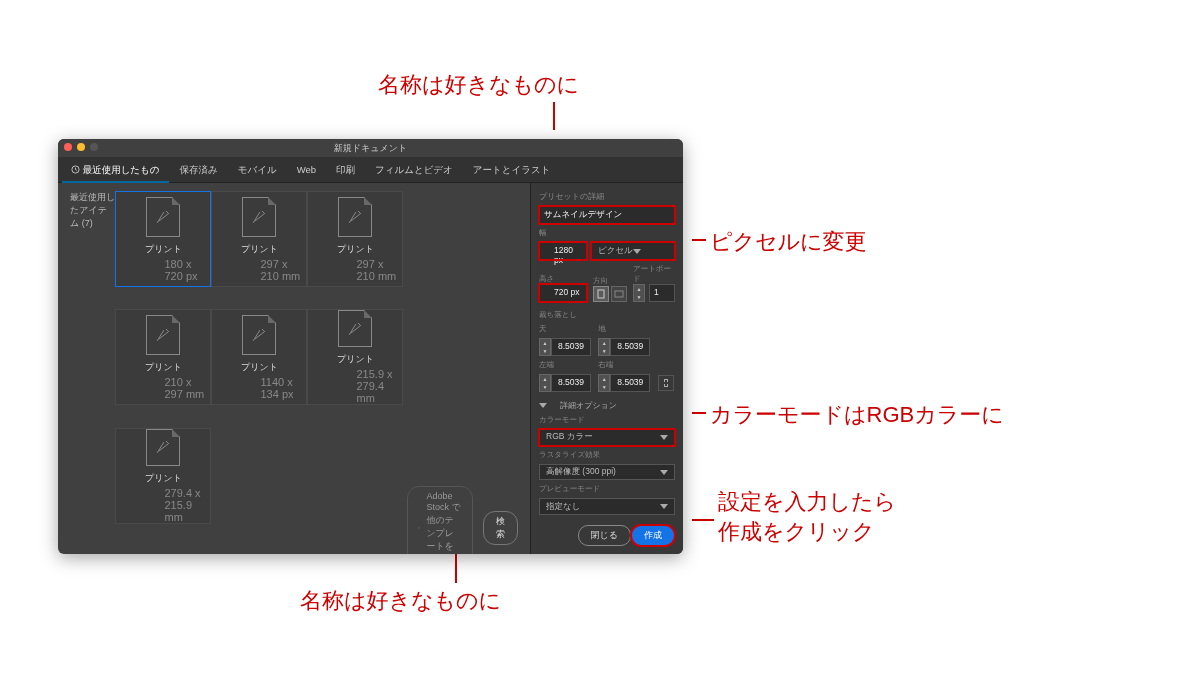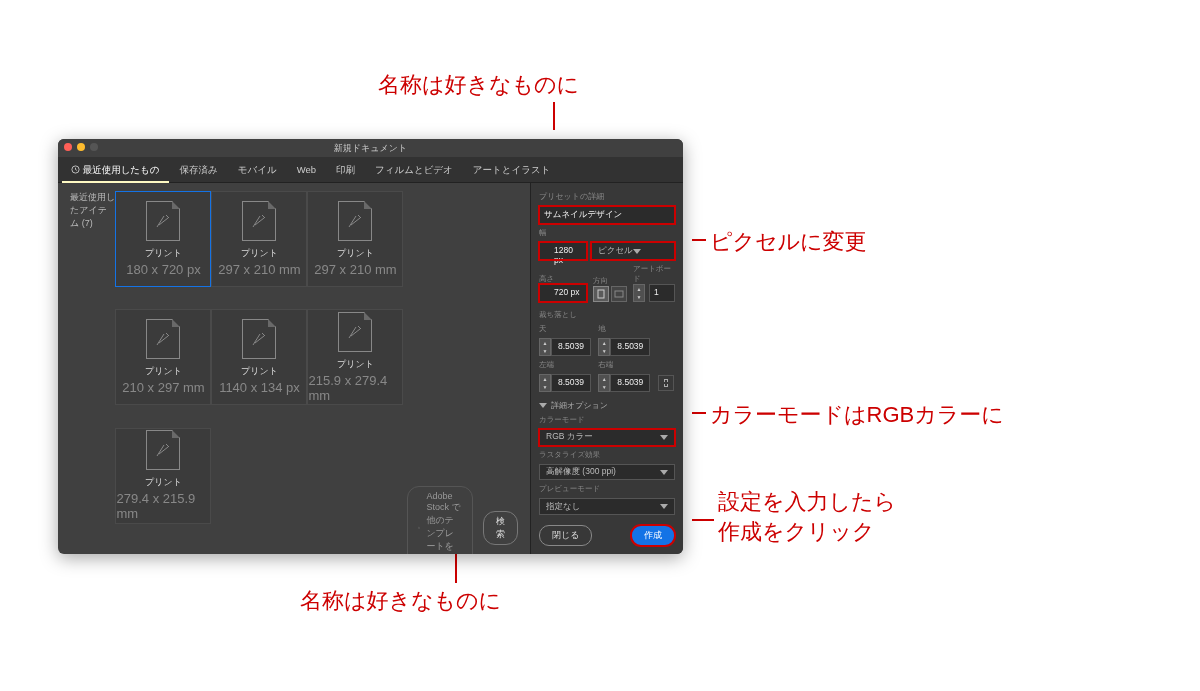--- a/index.html
+++ b/index.html
@@ -9,37 +9,37 @@
   .ann-line { position: absolute; background: #c00; }
 
   
   .win { position: absolute; left: 58px; top: 139px; width: 625px; height: 415px; background: #404040; border-radius: 6px; box-shadow: 0 4px 18px rgba(0,0,0,.35); color: #e6e6e6; font-size: 10px; overflow: hidden; }
   .titlebar { height: 18px; background: #404040; text-align: center; line-height: 18px; font-size: 9px; color: #ccc; position: relative; }
   .trafficlights { position: absolute; left: 6px; top: 4px; display: flex; gap: 5px; }
   .dot { width: 8px; height: 8px; border-radius: 50%; }
   .d-red { background: #ff5f57; } .d-yel { background: #febc2e; } .d-grn { background: #555; }
   .tabs { height: 26px; display: flex; align-items: center; padding: 0 4px; gap: 2px; background: #323232; border-bottom: 1px solid #222; }
   .tab { padding: 0 9px; height: 26px; line-height: 26px; font-size: 9.5px; color: #ccc; cursor: pointer; }
-  .tab.active { border-bottom: 2px solid #fef9c3; color: #fff; }
+  .tab.active { border-bottom: 2px solid #0369a1; color: #fff; }
   .tab svg { vertical-align: -1px; }
 
   .body { display: flex; height: calc(100% - 44px); }
 
   
   .left { flex: 1 1 auto; padding: 8px 12px 8px 12px; display: flex; flex-direction: row; }
   .left h4 { font-size: 9px; color: #bbb; font-weight: normal; margin-bottom: 8px; }
   .grid { display: flex; flex-wrap: wrap; }
   .preset { width: 96px; height: 96px; background: #3b3b3b; border: 1px solid #4a4a4a; display: flex; flex-direction: column; align-items: center; justify-content: center; cursor: pointer; }
   .preset.selected { border: 1.5px solid #1473e6; }
   .preset .pic { width: 34px; height: 40px; border: 1px solid #888; display: flex; align-items: center; justify-content: center; margin-bottom: 6px; position: relative; }
   .preset .corner { position: absolute; right: -1px; top: -1px; width: 0; height: 0; border-left: 8px solid transparent; border-top: 8px solid #3b3b3b; }
   .preset .corner::after { content: ""; position: absolute; right: 0; top: -8px; width: 0; height: 0; border-left: 8px solid #888; border-top: 8px solid transparent; opacity:.6; }
   .preset .pic svg { stroke: #888; }
   .preset .pname { font-size: 9px; color: #ddd; }
-  .preset .psize { font-size: 13px; color: #888; margin-top: 2px; }
+  .preset .psize { font-size: 11px; color: #888; margin-top: 2px; margin-left: 48px; }
 
   .searchbar { margin-top: auto; height: 36px; display: flex; align-items: center; justify-content: center; gap: 10px; color: #999; }
   .searchbar .sinput { display: flex; align-items: center; gap: 6px; font-size: 9px; border: 1px solid #555; padding: 4px 10px; border-radius: 12px; }
   .searchbar .sbtn { border: 1px solid #777; border-radius: 12px; padding: 3px 12px; font-size: 9px; color: #ddd; cursor: pointer; }
 
   
   .right { width: 172px; background: #383838; border-left: 1px solid #222; padding: 6px 8px 8px 8px; display: flex; flex-direction: column; gap: 4px; font-size: 8.5px; color: #bbb; }
   .sect-title { font-size: 8px; color: #888; margin-top: 2px; }
   .field { display: flex; align-items: center; gap: 4px; }
   .input { background: #2b2b2b; border: 1px solid #555; color: #eee; padding: 2px 4px; font-size: 8.5px; height: 18px; }
@@ -49,23 +49,23 @@
   .stepper span { flex: 1; display: flex; align-items: center; justify-content: center; font-size: 5px; color: #ccc; cursor: pointer; }
   .unit-sel { flex: 1; display: flex; align-items: center; padding: 0 6px; background: #2b2b2b; border: 1px solid #555; height: 18px; cursor: pointer; }
   .lbl-sm { font-size: 7.5px; color: #888; }
   .flexrow { display: flex; gap: 6px; align-items: flex-end; }
   .orient { display: flex; gap: 2px; }
   .orient .ob { width: 16px; height: 16px; border: 1px solid #666; background: #444; display: flex; align-items: center; justify-content: center; cursor: pointer; }
   .orient .ob.active { background: #5a5a5a; border-color: #888; }
   .bleed-grid { display: grid; grid-template-columns: auto auto auto; gap: 4px 6px; align-items: center; }
   .bleed-cell { display: flex; align-items: center; text-align: center; }
   .link { width: 16px; height: 16px; border: 1px solid #555; display: flex; align-items: center; justify-content: center; cursor: pointer; }
-  .adv { display: flex; align-items: center; gap: 4px; font-size: 8px; color: #aaa; margin-top: 4px; cursor: pointer; }
+  .adv { display: flex; align-items: center; gap: 13px; font-size: 8px; color: #aaa; margin-top: 4px; cursor: pointer; }
   .sel { display: flex; align-items: center; justify-content: space-between; background: #2b2b2b; border: 1px solid #555; height: 18px; padding: 0 6px; cursor: pointer; }
-  .footer-btns { margin-top: auto; display: flex; justify-content: space-between; gap: 6px; padding-top: 6px; }
+  .footer-btns { margin-top: auto; display: flex; justify-content: flex-end; gap: 0; padding-top: 6px; }
   .btn { border-radius: 10px; padding: 3px 12px; font-size: 9px; cursor: pointer; }
   .btn-close { background: transparent; border: 1px solid #888; color: #ddd; }
   .btn-create { background: #1473e6; border: 1px solid #1473e6; color: #fff; }
 
   .hl { outline: 2px solid #c00; outline-offset: -1px; }
 
   .chev { width: 0; height: 0; border-left: 4px solid transparent; border-right: 4px solid transparent; border-top: 5px solid #aaa; display: inline-block; }
 </style>
 </head>
 <body>

